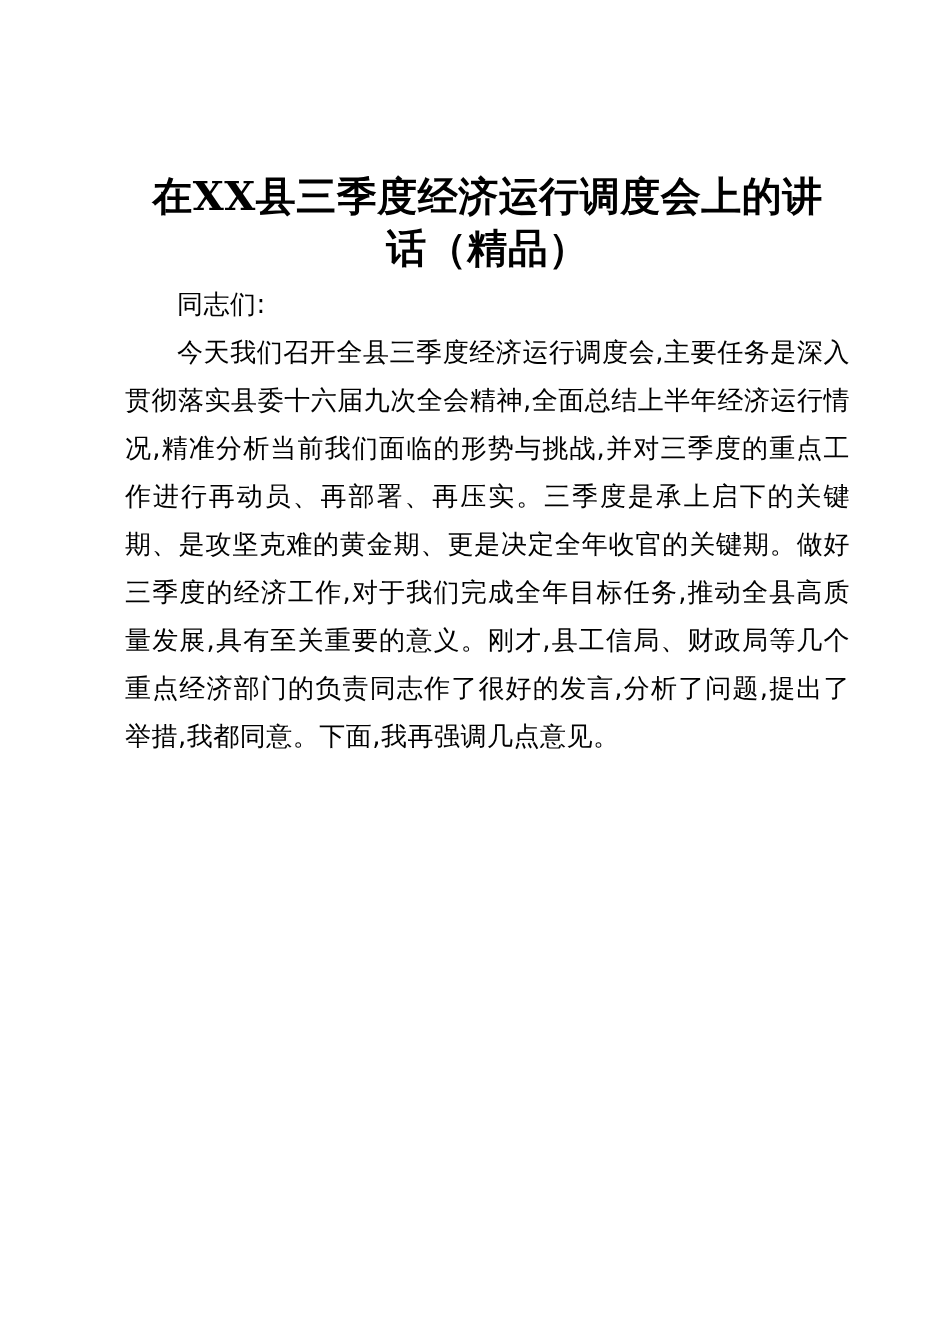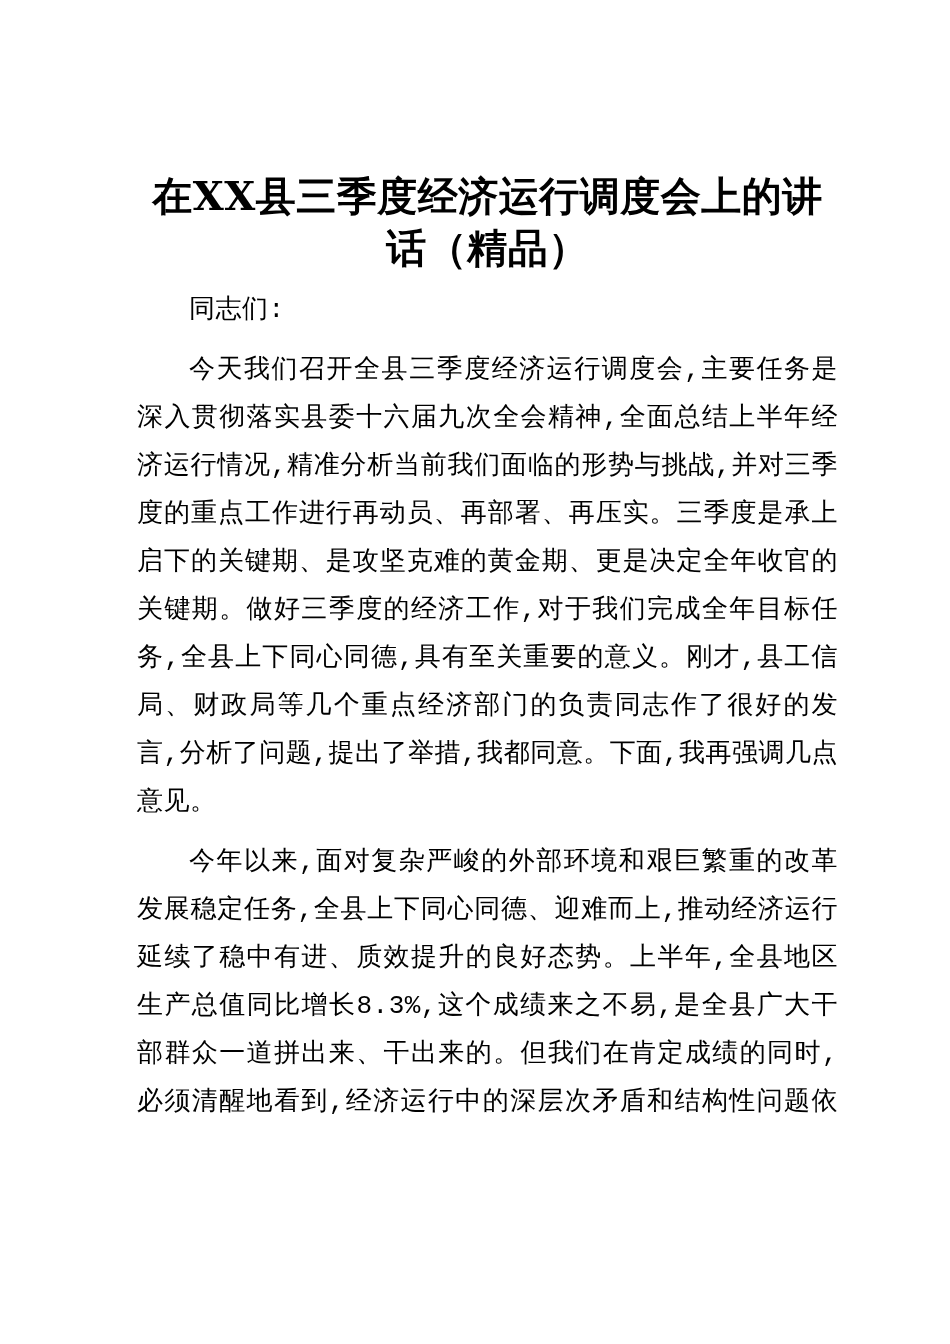--- a/index.html
+++ b/index.html
@@ -24,34 +24,32 @@
     font-size: 40px;
     line-height: 52px;
     text-align: center;
     margin: 0 0 6px 0;
     padding: 0 18px;
     letter-spacing: 0.5px;
   }
   .para {
     font-size: 26px;
     line-height: 48px;
-    margin: 12px;
+    margin: 0;
     text-align: justify;
     text-justify: inter-character;
     text-indent: 2em;
     word-break: break-all;
     letter-spacing: 0.5px;
-    font-family: Liberation Mono, monospace;
   }
 </style>
 </head>
 <body>
 
 <div class="page">
   <h1 class="doc-title">在XX县三季度经济运行调度会上的讲话（精品）</h1>
 
   <p class="para">同志们:</p>
 
-  <p class="para">今天我们召开全县三季度经济运行调度会,主要任务是深入贯彻落实县委十六届九次全会精神,全面总结上半年经济运行情况,精准分析当前我们面临的形势与挑战,并对三季度的重点工作进行再动员、再部署、再压实。三季度是承上启下的关键期、是攻坚克难的黄金期、更是决定全年收官的关键期。做好三季度的经济工作,对于我们完成全年目标任务,全县上下同心同德,具有至关重要的意义。刚才,县工信局、财政局等几个重点经济部门的负责同志作了很好的发言,分析了问题,提出了举措,我都同意。下面,我再强调几点意见。</p>
+  <p class="para">今天我们召开全县三季度经济运行调度会,主要任务是深入贯彻落实县委十六届九次全会精神,全面总结上半年经济运行情况,精准分析当前我们面临的形势与挑战,并对三季度的重点工作进行再动员、再部署、再压实。三季度是承上启下的关键期、是攻坚克难的黄金期、更是决定全年收官的关键期。做好三季度的经济工作,对于我们完成全年目标任务,推动全县高质量发展,具有至关重要的意义。刚才,县工信局、财政局等几个重点经济部门的负责同志作了很好的发言,分析了问题,提出了举措,我都同意。下面,我再强调几点意见。</p>
 
 
-  <p class="para">今年以来,面对复杂严峻的外部环境和艰巨繁重的改革发展稳定任务,全县上下同心同德、迎难而上,推动经济运行延续了稳中有进、质效提升的良好态势。上半年,全县地区生产总值同比增长8.3%,这个成绩来之不易,是全县广大干部群众一道拼出来、干出来的。但我们在肯定成绩的同时,必须清醒地看到,经济运行中的深层次矛盾和结构性问题依然突出,稳增长的基础尚不牢固。</p>
 </div>
 
 </body></html>

